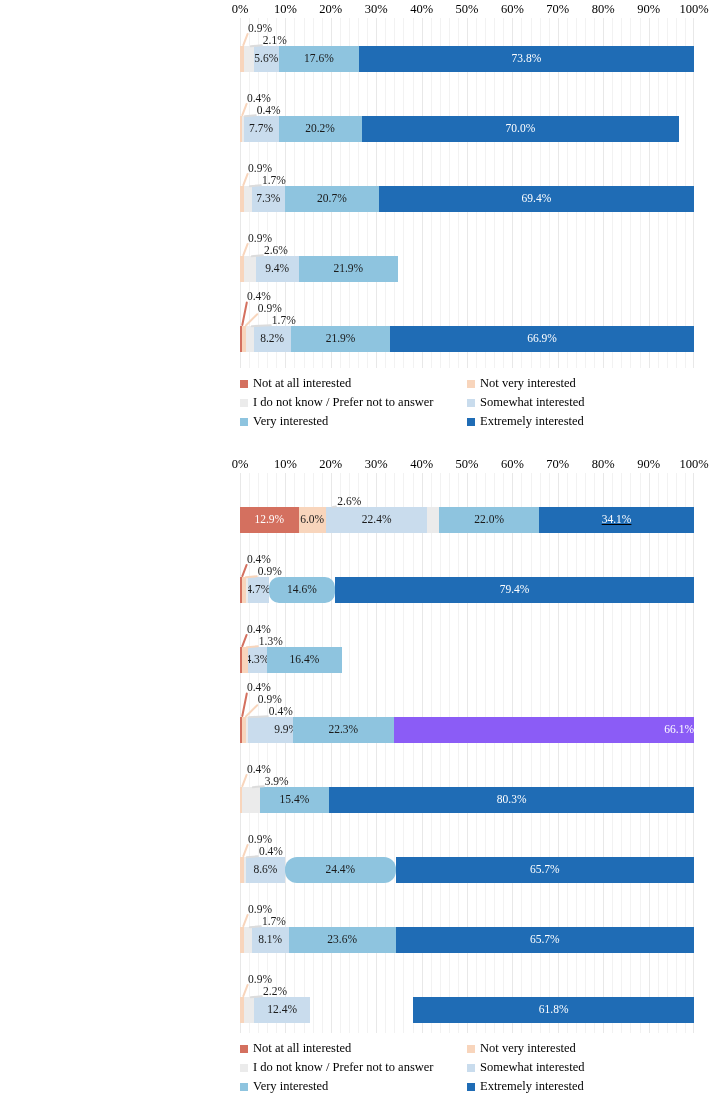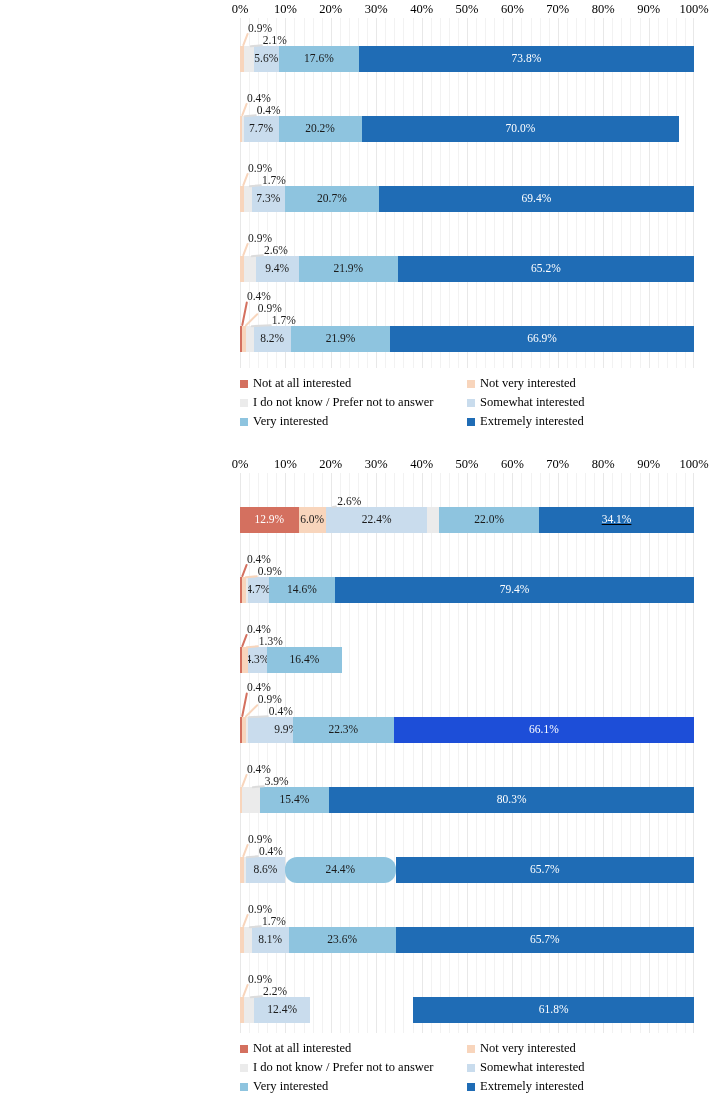--- a/index.html
+++ b/index.html
@@ -258,23 +258,20 @@
         <div class="bar" style="top: 28px; height: 26px;">
           <div class="seg" style="width: 0px; background: rgb(212, 112, 95);"></div>
           <div class="seg" style="width: 4.086px; background: rgb(248, 213, 188);"></div>
           <div class="seg" style="width: 11.804px; background: rgb(235, 235, 235);"></div>
           <div class="seg" style="width: 42.676px; background: rgb(201, 220, 237);">
             <span class="seg-label dark">9.4%</span>
           </div>
           <div class="seg" style="width: 99.426px; background: rgb(142, 196, 223);">
             <span class="seg-label dark">21.9%</span>
           </div>
-          <div class="seg" style="width: 296.008px; background: rgb(31, 108, 181);">
-            <span class="seg-label light">65.2%</span>
-          </div>
         </div>
         <div class="callout" style="left: 8.043px; top: 4px;">0.9%</div>
         <div class="leader" style="left: 2.043px; top: 14.0716px; height: 13.9284px; background: rgb(248, 213, 188); transform: rotate(21.0375deg); transform-origin: center bottom;"></div>
         <div class="callout" style="left: 23.988px; top: 16px;">2.6%</div>
         <div class="leader" style="left: 9.988px; top: 14.9616px; height: 13.0384px; background: rgb(220, 220, 220); transform: rotate(85.6013deg); transform-origin: center bottom;"></div>
       </div>
       <div class="cat-row" style="position: absolute; left: 0px; top: 280px; height: 70px; width: 100%;">
         <div class="bar" style="top: 28px; height: 26px;">
           <div class="seg" style="width: 1.816px; background: rgb(212, 112, 95);"></div>
           <div class="seg" style="width: 4.086px; background: rgb(248, 213, 188);"></div>
@@ -416,21 +413,21 @@
         <div class="leader" style="left: 91.254px; top: 28.901px; height: 5.09902px; background: rgb(220, 220, 220); transform: rotate(78.6901deg); transform-origin: center bottom;"></div>
       </div>
       <div class="cat-row" style="position: absolute; left: 0px; top: 70px; height: 70px; width: 100%;">
         <div class="bar" style="top: 34px; height: 26px;">
           <div class="seg" style="width: 1.816px; background: rgb(212, 112, 95);"></div>
           <div class="seg" style="width: 4.086px; background: rgb(248, 213, 188);"></div>
           <div class="seg" style="width: 1.816px; background: rgb(235, 235, 235);"></div>
           <div class="seg" style="width: 21.338px; background: rgb(201, 220, 237);">
             <span class="seg-label dark">4.7%</span>
           </div>
-          <div class="seg" style="width: 66.284px; background: rgb(142, 196, 223);">
+          <div class="seg" style="width: 66.284px; background: rgb(142, 196, 223); border-radius: 10px;">
             <span class="seg-label dark">14.6%</span>
           </div>
           <div class="seg" style="width: 360.476px; background: rgb(31, 108, 181);">
             <span class="seg-label light">79.4%</span>
           </div>
         </div>
         <div class="callout" style="left: 6.908px; top: 10px;">0.4%</div>
         <div class="leader" style="left: 0.908px; top: 20.0716px; height: 13.9284px; background: rgb(212, 112, 95); transform: rotate(21.0375deg); transform-origin: center bottom;"></div>
         <div class="callout" style="left: 17.859px; top: 22px;">0.9%</div>
         <div class="leader" style="left: 3.859px; top: 20.9616px; height: 13.0384px; background: rgb(248, 213, 188); transform: rotate(85.6013deg); transform-origin: center bottom;"></div>
@@ -455,21 +452,21 @@
         <div class="bar" style="top: 34px; height: 26px;">
           <div class="seg" style="width: 1.816px; background: rgb(212, 112, 95);"></div>
           <div class="seg" style="width: 4.086px; background: rgb(248, 213, 188);"></div>
           <div class="seg" style="width: 1.816px; background: rgb(235, 235, 235);"></div>
           <div class="seg" style="width: 44.946px; background: rgb(201, 220, 237); padding-left: 32px;">
             <span class="seg-label dark">9.9%</span>
           </div>
           <div class="seg" style="width: 101.242px; background: rgb(142, 196, 223);">
             <span class="seg-label dark">22.3%</span>
           </div>
-          <div class="seg" style="width: 300.094px; background: #1d4ed8;">
+          <div class="seg" style="width: 300.094px; background: #8b5cf6; justify-content: flex-end;">
             <span class="seg-label light">66.1%</span>
           </div>
         </div>
         <div class="callout" style="left: 6.908px; top: -2px;">0.4%</div>
         <div class="leader" style="left: 0.908px; top: 8.5049px; height: 25.4951px; background: rgb(212, 112, 95); transform: rotate(11.3099deg); transform-origin: center bottom;"></div>
         <div class="callout" style="left: 17.859px; top: 10px;">0.9%</div>
         <div class="leader" style="left: 3.859px; top: 15.6152px; height: 18.3848px; background: rgb(248, 213, 188); transform: rotate(45deg); transform-origin: center bottom;"></div>
         <div class="callout" style="left: 28.81px; top: 22px;">0.4%</div>
         <div class="leader" style="left: 6.81px; top: 12.9762px; height: 21.0238px; background: rgb(220, 220, 220); transform: rotate(87.2737deg); transform-origin: center bottom;"></div>
       </div>

